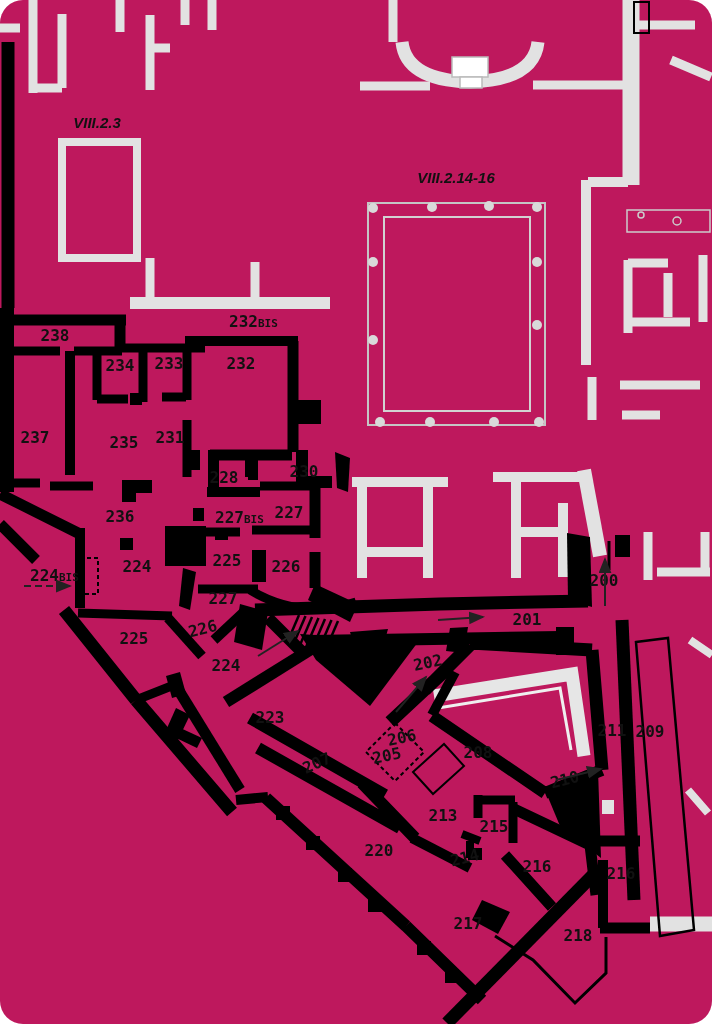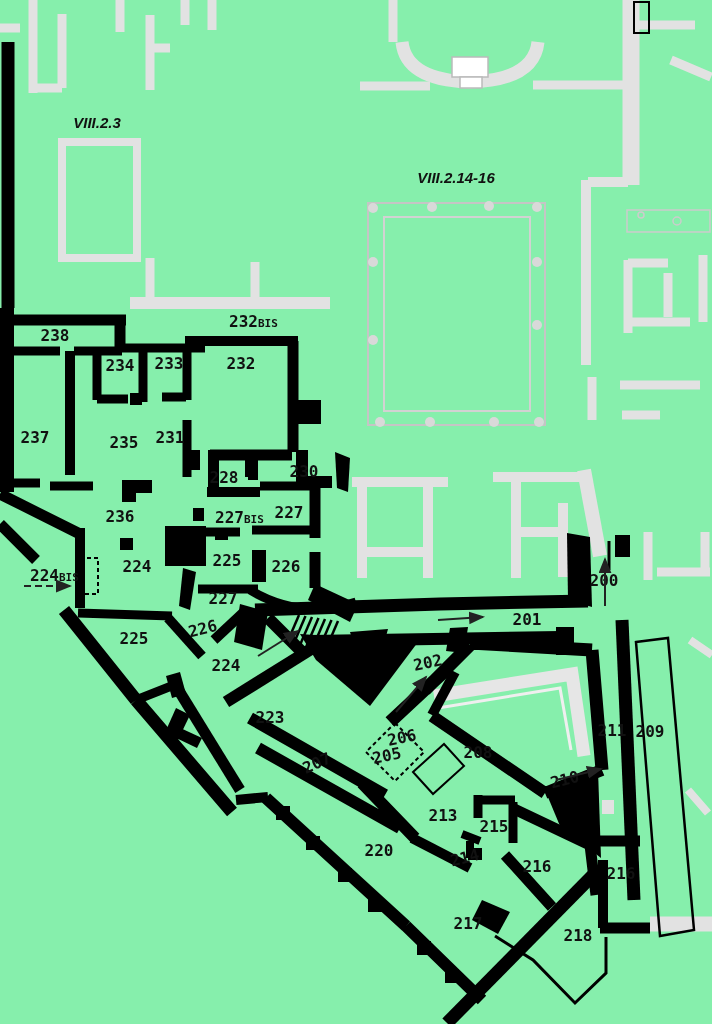--- a/index.html
+++ b/index.html
@@ -1,17 +1,17 @@
 <!DOCTYPE html>
 <html><head>
 <meta charset="utf-8">
 <style>
   html,body{margin:0;padding:0;background:#fff;}
-  .stage{position:relative;width:712px;height:1024px;background:#86efac;overflow:hidden;
-         font-family:"DejaVu Sans Mono", monospace;}
+  .stage{position:relative;width:712px;height:1024px;background:#be185d;overflow:hidden;
+         font-family:"DejaVu Sans Mono", monospace;border-radius:23px;}
   svg{display:block}
   .gray{stroke:#e2e2e2;fill:none;stroke-linecap:butt}
   .wall{stroke:#000;fill:none;stroke-linecap:butt}
   .wfill{fill:#000;stroke:none}
   .thin{stroke:#000;fill:none}
   .room-label{font-family:"DejaVu Sans Mono", monospace;font-weight:bold;fill:#111;}
   .area-label{font-family:"Liberation Sans", sans-serif;font-weight:bold;font-style:italic;fill:#111;}
 </style>
 </head>
 <body>

